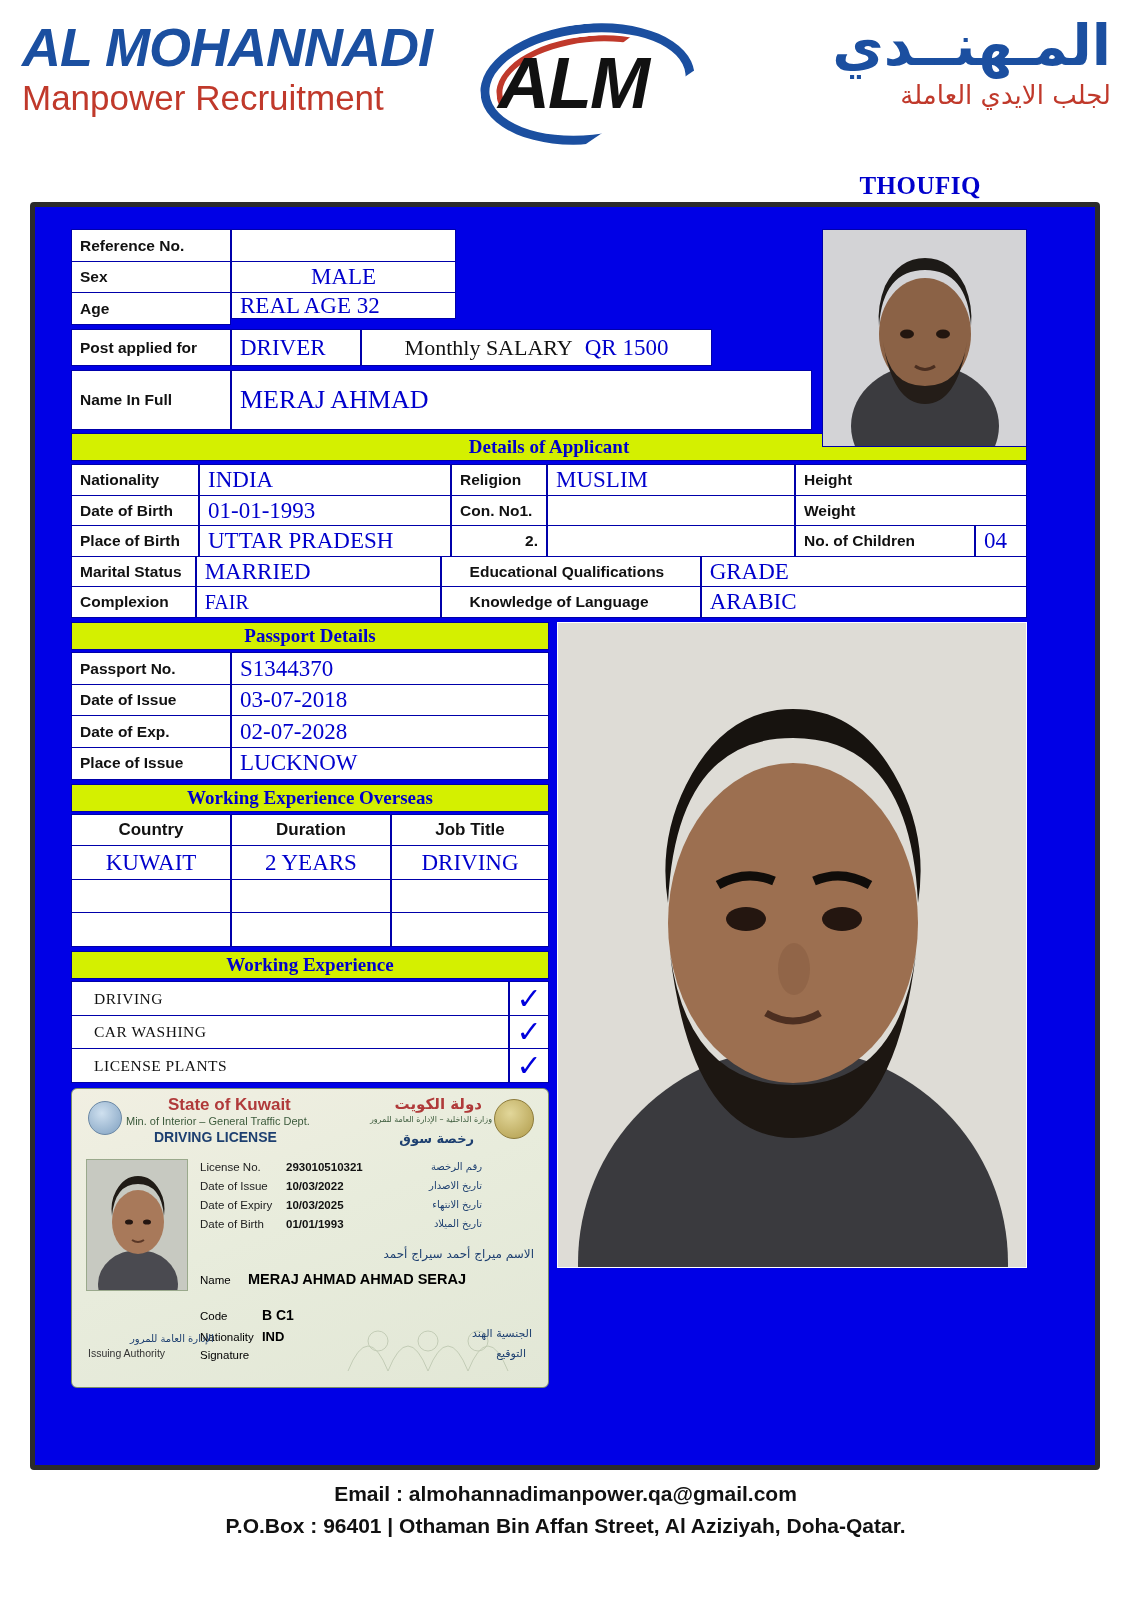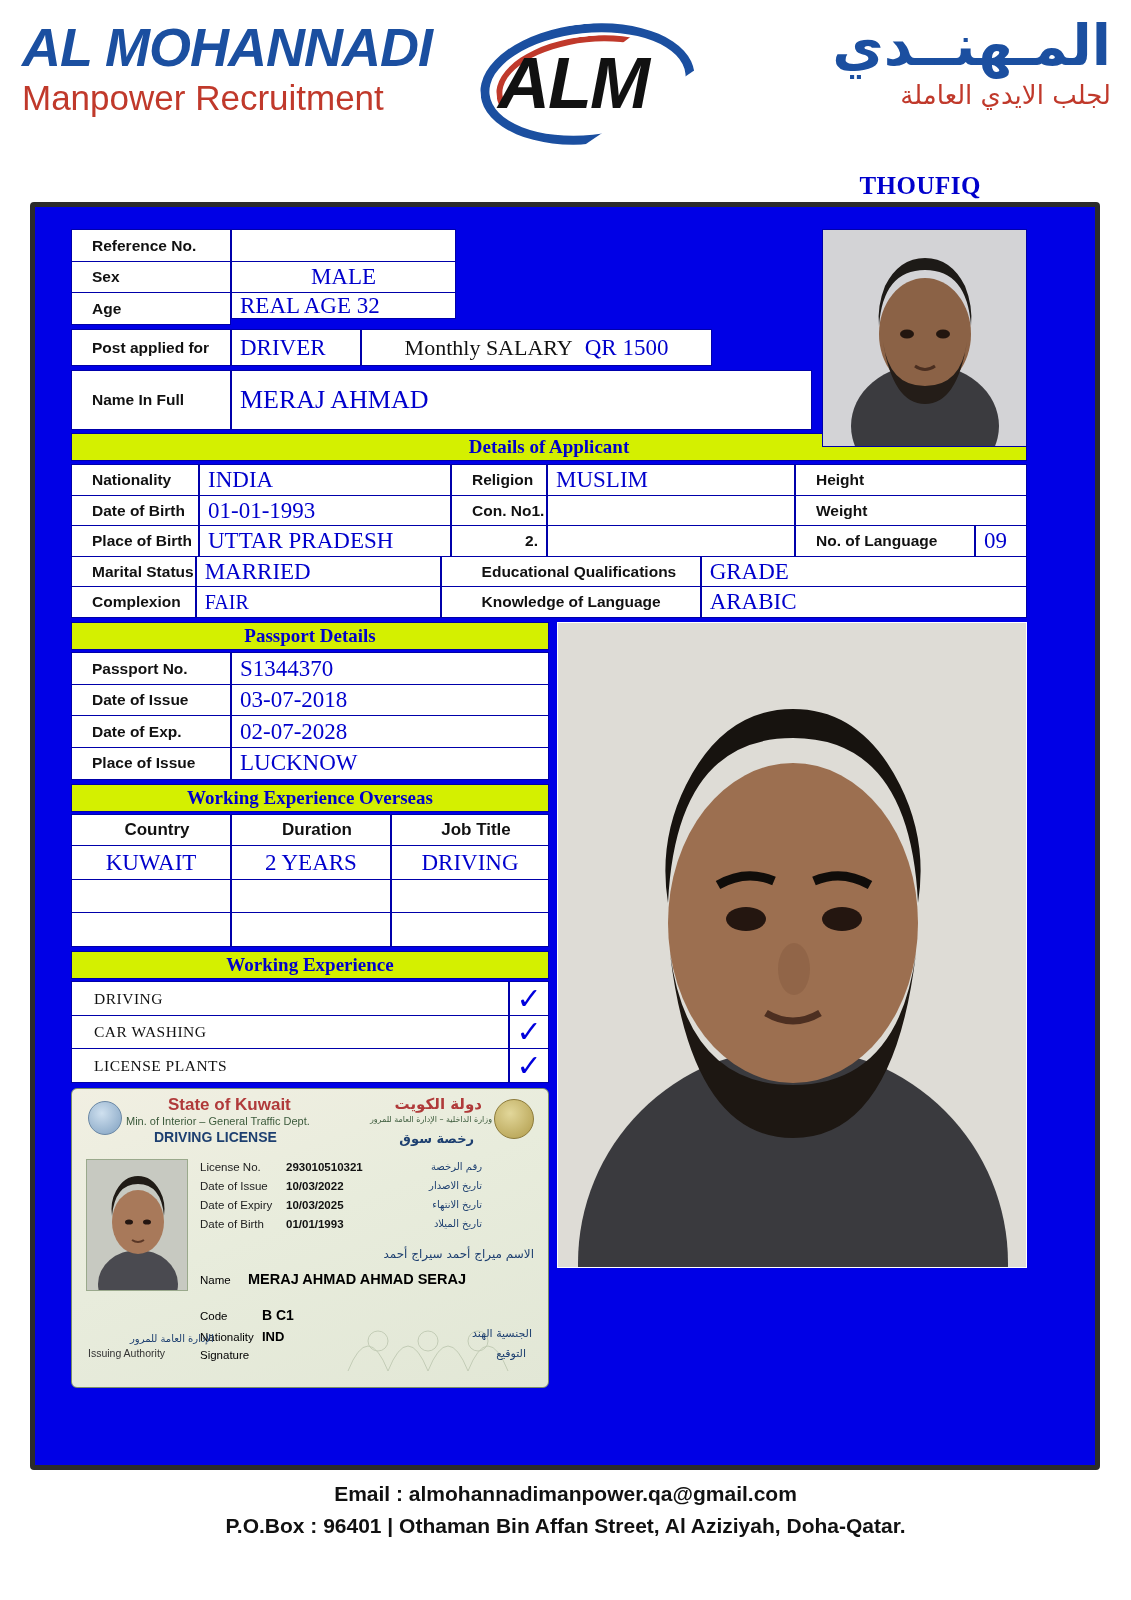--- a/index.html
+++ b/index.html
@@ -129,21 +129,20 @@
     display: flex;
     align-items: center;
     overflow: hidden;
   }
   .lbl {
     font-family: "Liberation Sans", sans-serif;
     font-weight: bold;
     font-size: 15.5px;
     color: #111111;
     white-space: nowrap;
-    margin-left: 12px;
   }
   .val {
     font-family: "Liberation Serif", serif;
     font-size: 23px;
     color: #0000cc;
     white-space: nowrap;
   }
   .val-sm {
     font-family: "Liberation Serif", serif;
     font-size: 20px;
@@ -497,24 +496,24 @@
         <div class="cell d-v1">
             <span class="val">UTTAR PRADESH</span>
           </div>
         <div class="cell d-l2" style="justify-content:flex-end;">
             <span class="lbl">2.</span>
           </div>
         <div class="cell d-v2">
             <span class="val"></span>
           </div>
         <div class="cell d-l3b">
-            <span class="lbl">No. of Language</span>
+            <span class="lbl">No. of Children</span>
           </div>
         <div class="cell d-v3b">
-            <span class="val">09</span>
+            <span class="val">04</span>
           </div>
       </div>
       <div class="row" style="margin-top:-1.5px;">
         <div class="cell d-l1">
             <span class="lbl">Marital Status</span>
           </div>
         <div class="cell d-v1">
             <span class="val">MARRIED</span>
           </div>
         <div class="cell d-wide-l">

